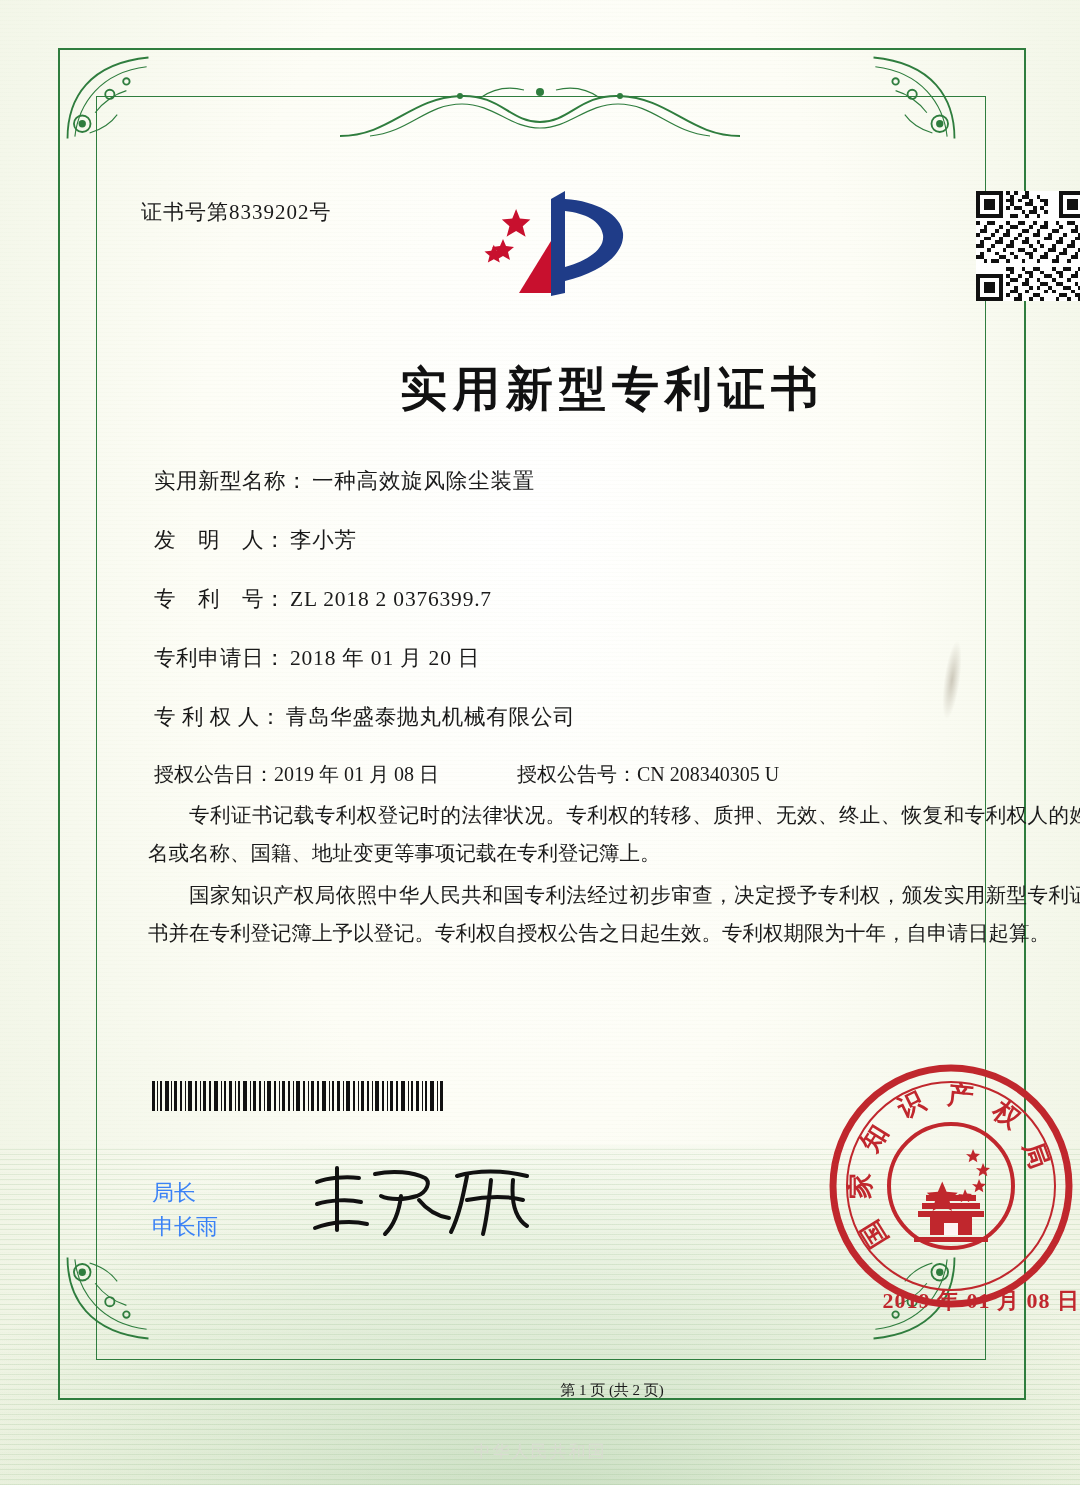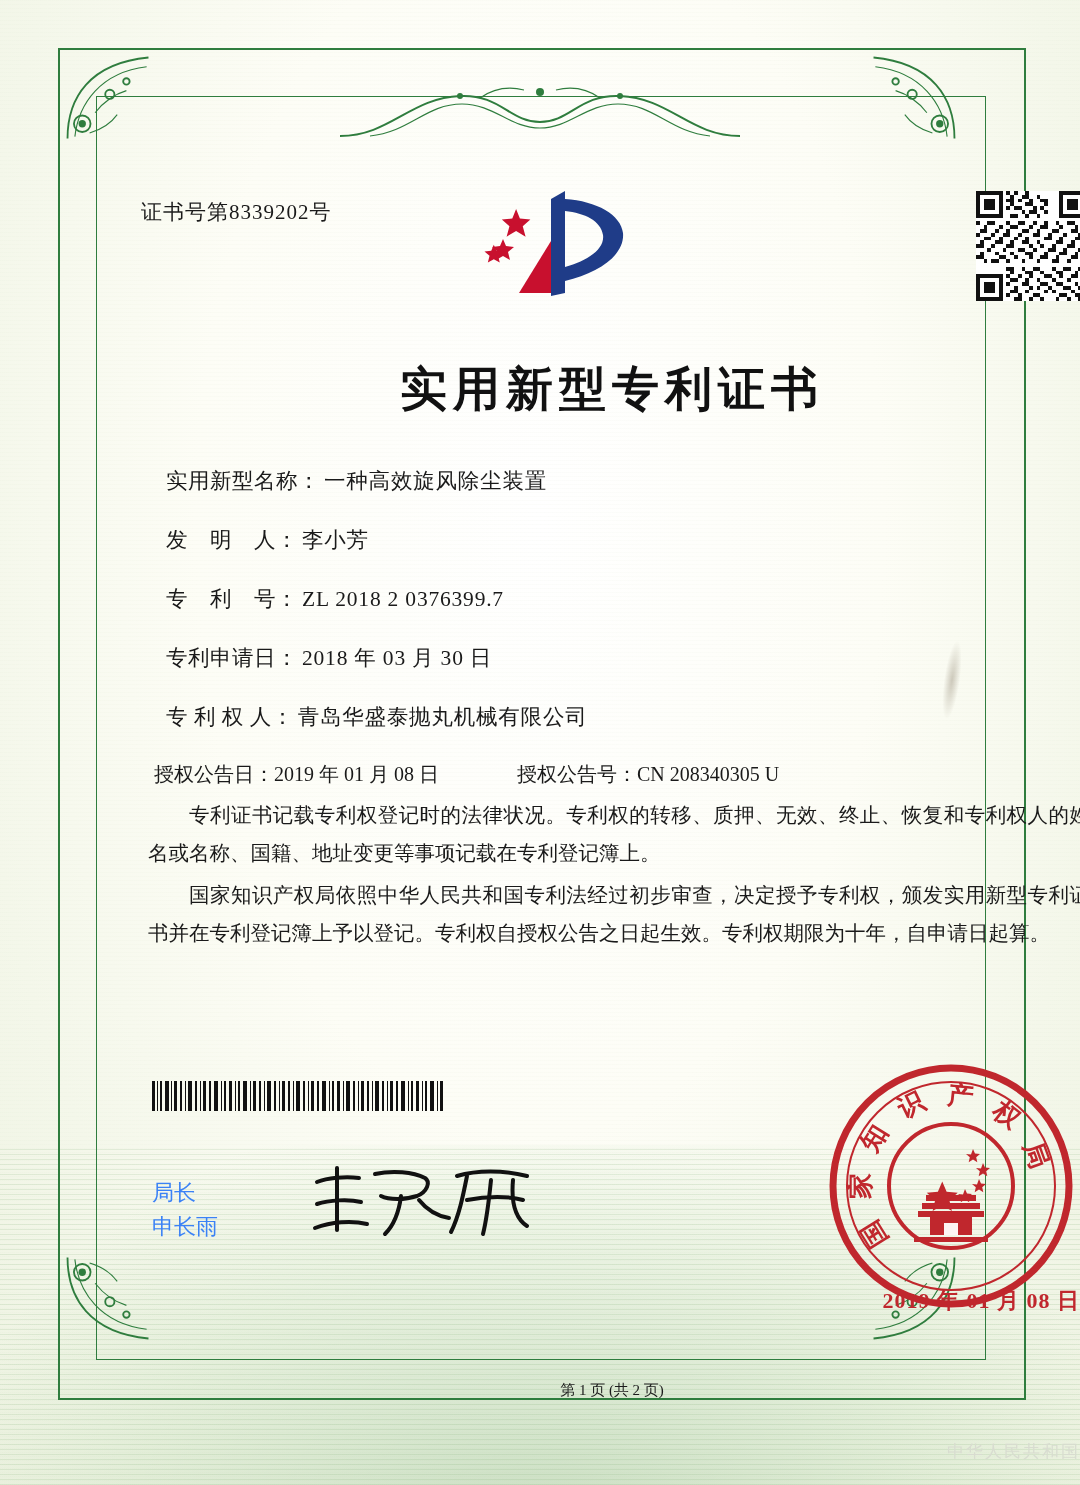--- a/index.html
+++ b/index.html
@@ -120,21 +120,20 @@
   .field{
     display:flex;
     align-items:baseline;
     margin-bottom:30px;
     font-size:21.5px;
     color:#1a1a1a;
     letter-spacing:.5px;
   }
   .field .lbl{
     white-space:pre;
-    margin-left:12px;
   }
   .field .val{
     margin-left:4px;
     letter-spacing:.8px;
   }
   .field-inline2{
     display:flex;
     align-items:baseline;
     font-size:20px;
     color:#1a1a1a;
@@ -186,21 +185,21 @@
   .pagenum{
     position:absolute;
     left:0; right:0; top:1285px;
     text-align:center;
     font-size:15px;
     color:#1a1a1a;
   }
   .ghost-bottom{
     position:absolute;
     left:0; right:0; top:1440px;
-    text-align:right;
+    text-align:center;
     font-size:17px;
     color:#d8dcd0;
     letter-spacing:2px;
   }
   .smudge{
     position:absolute;
     right:120px; top:640px;
     width:16px; height:80px;
     background:radial-gradient(ellipse at 50% 50%, rgba(150,140,120,.45), rgba(150,140,120,0) 70%);
     transform:rotate(8deg);
@@ -483,21 +482,21 @@
       <div class="field">
         <span class="lbl">发　明　人：</span>
         <span class="val">李小芳</span>
       </div>
       <div class="field">
         <span class="lbl">专　利　号：</span>
         <span class="val">ZL 2018 2 0376399.7</span>
       </div>
       <div class="field">
         <span class="lbl">专利申请日：</span>
-        <span class="val">2018 年 03 月 30 日</span>
+        <span class="val">2018 年 01 月 20 日</span>
       </div>
       <div class="field">
         <span class="lbl">专 利 权 人：</span>
         <span class="val">青岛华盛泰抛丸机械有限公司</span>
       </div>
       <div class="field-inline2">
         <span class="lbl">授权公告日：</span>
         <span class="val">2019 年 01 月 08 日</span>
         <span class="gap"></span>
         <span class="lbl">授权公告号：</span>

